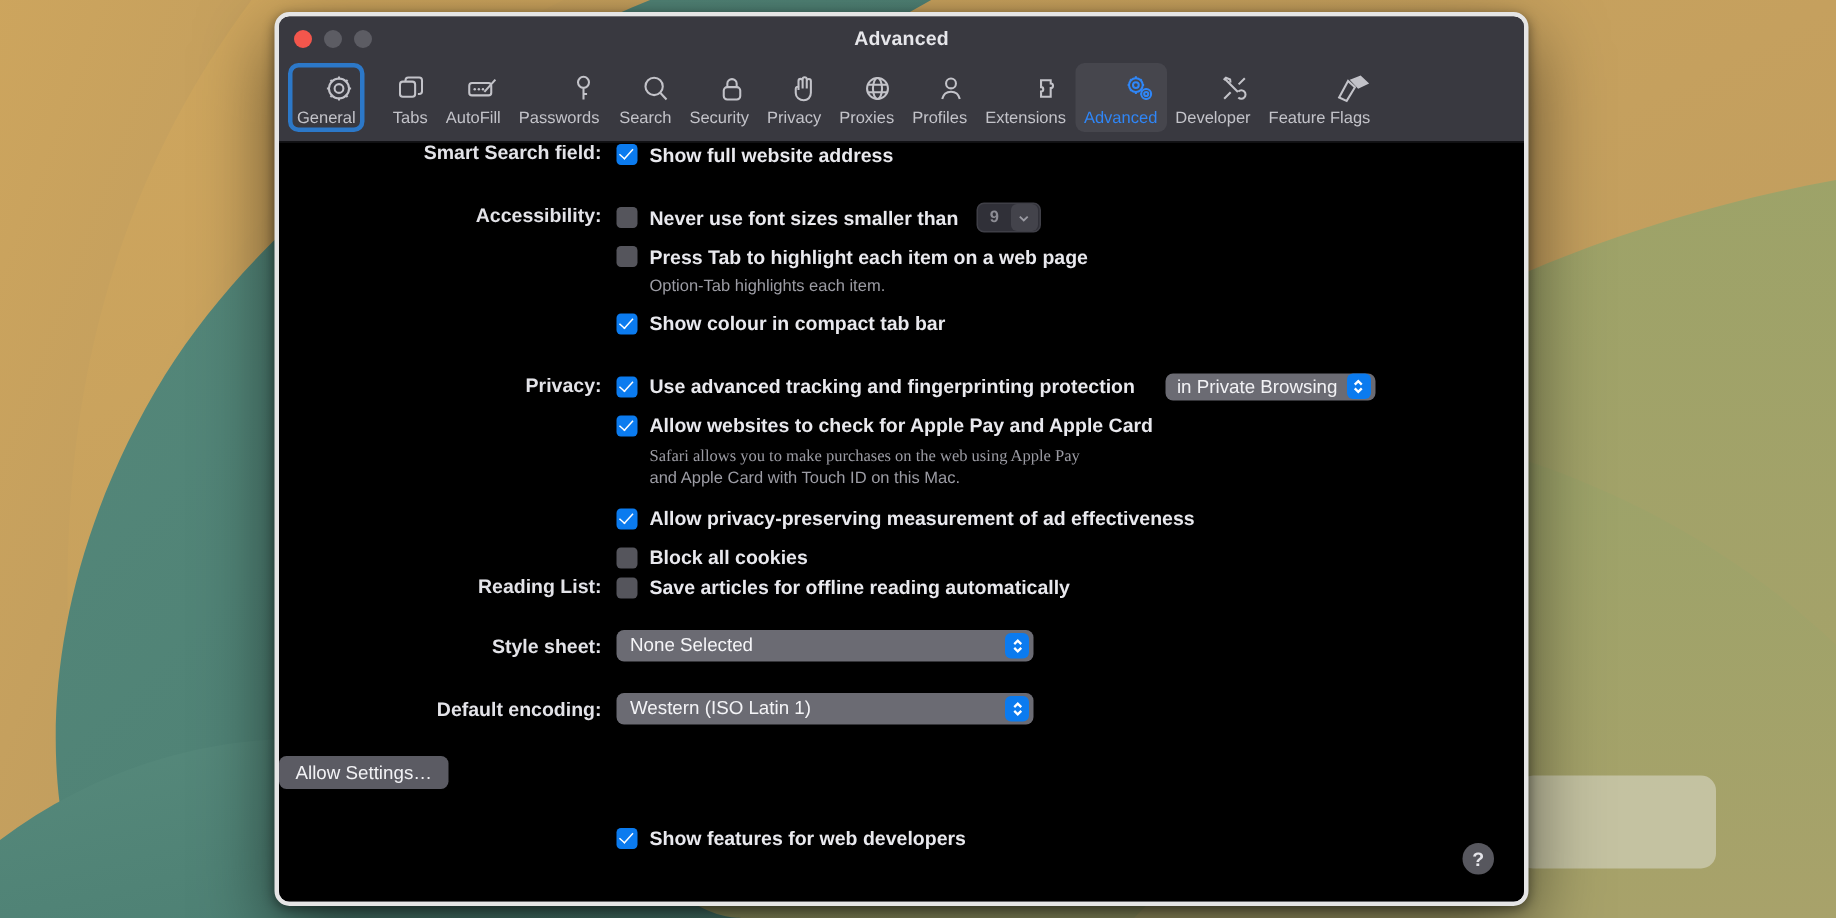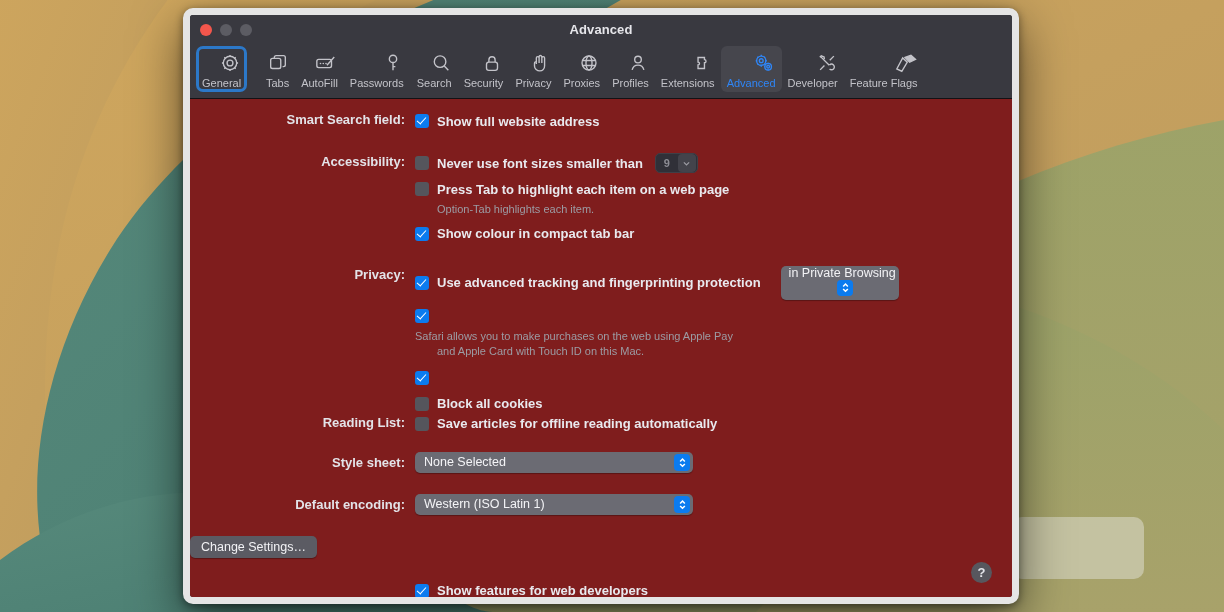--- a/index.html
+++ b/index.html
@@ -18,21 +18,21 @@
     position:absolute; left:1012px; top:517px; width:132px; height:62px;
     background:rgba(215,213,196,.62);
     border-radius:10px;
   }
 
   
   #window {
     position:absolute; left:183px; top:8px; width:836px; height:596px;
     background:#28282f;
     border-radius:10px;
-    border:7px solid #e5e5e5;
+    border:3px solid #e5e5e5;
     box-shadow:0 18px 50px rgba(0,0,0,.55), 0 2px 8px rgba(0,0,0,.45);
     overflow:hidden;
     display:flex; flex-direction:column;
   }
 
   
   #chrome {
     background:#393940;
     border-bottom:1px solid #121215;
     flex:0 0 auto;
@@ -74,22 +74,21 @@
   .tab.selected .tlabel { color:#2f86f7; }
   .tab.selected svg { stroke:#2f86f7; }
   .tab.focused::after {
     content:""; position:absolute; left:0; top:0; right:0; bottom:0;
     border:3px solid #2c78c8; border-radius:7px;
   }
 
   
   #content {
     flex:1 1 auto; position:relative;
-    background:#7f1d1d;
-    padding-top:14px;
+    background:#000000;
   }
 
   .row { display:flex; align-items:flex-start; margin-bottom:0; }
   .lbl {
     width:225px; flex:0 0 225px; text-align:right;
     font-size:13px; font-weight:bold; color:#e3e3e8;
     padding-right:10px; padding-top:1px;
   }
   .fields { flex:1 1 auto; }
 
@@ -127,24 +126,23 @@
   .stepper .chev {
     width:18px; height:18px; margin-right:1px;
     background:#43434b; border-radius:4px;
     display:flex; align-items:center; justify-content:center;
   }
   .stepper .chev svg { stroke:#9b9ba3; fill:none; stroke-width:1.6; }
 
   
   .popup-sm {
     display:inline-flex; align-items:center;
-    height:34px; background:#6b6b73; border-radius:5px;
+    height:18px; background:#6b6b73; border-radius:5px;
     padding:0 3px 0 8px; margin-left:12px;
     box-shadow:0 1px 1px rgba(0,0,0,.3);
-    flex-direction:column;
   }
   .popup-sm .ptext { font-size:12.5px; color:#f2f2f5; font-weight:normal; white-space:nowrap; }
   .popup-sm .parrows { margin-left:6px; }
 
   .arrows-box {
     width:16px; height:17px; border-radius:4px; background:#0b7bef;
     display:flex; align-items:center; justify-content:center; flex:0 0 16px;
   }
   .arrows-box svg { stroke:#ffffff; fill:none; stroke-width:1.7; }
 
@@ -415,26 +413,28 @@
             <span class="parrows arrows-box">
               <svg width="9" height="11" viewBox="0 0 10 12">
                   <path d="M2.4 4.8L5 2.2l2.6 2.6M2.4 7.6L5 10.2l2.6-2.6"></path>
                 </svg>
             </span>
           </span>
         </div>
 
         <div class="cbrow">
           <span class="checkbox on"></span>
-        </div>
-        <div class="hint" style="">Safari allows you to make purchases on the web using Apple Pay</div>
+          <span class="cbtext">Allow websites to check for Apple Pay and Apple Card</span>
+        </div>
+        <div class="hint" style="margin-left:22px;font-family:Liberation Serif, serif;">Safari allows you to make purchases on the web using Apple Pay</div>
         <div class="hint" style="margin-left:22px;margin-top:0;">and Apple Card with Touch ID on this Mac.</div>
 
         <div class="cbrow" style="margin-top:9px;">
           <span class="checkbox on"></span>
+          <span class="cbtext">Allow privacy-preserving measurement of ad effectiveness</span>
         </div>
 
         <div class="cbrow">
           <span class="checkbox"></span>
           <span class="cbtext">Block all cookies</span>
         </div>
       </div>
     </div>
 
     <div class="row" style="">
@@ -470,21 +470,21 @@
             <svg width="9" height="11" viewBox="0 0 10 12">
                 <path d="M2.4 4.8L5 2.2l2.6 2.6M2.4 7.6L5 10.2l2.6-2.6"></path>
               </svg>
           </span>
         </div>
       </div>
     </div>
 
     <div class="row" style="margin-top:21px;align-items:center;">
       <div class="fields">
-        <span class="pushbtn">Change Settings…</span>
+        <span class="pushbtn">Allow Settings…</span>
       </div>
     </div>
 
     <div class="row" style="margin-top:23px;">
       <div class="lbl"></div>
       <div class="fields">
         <div class="cbrow">
           <span class="checkbox on"></span>
           <span class="cbtext">Show features for web developers</span>
         </div>

